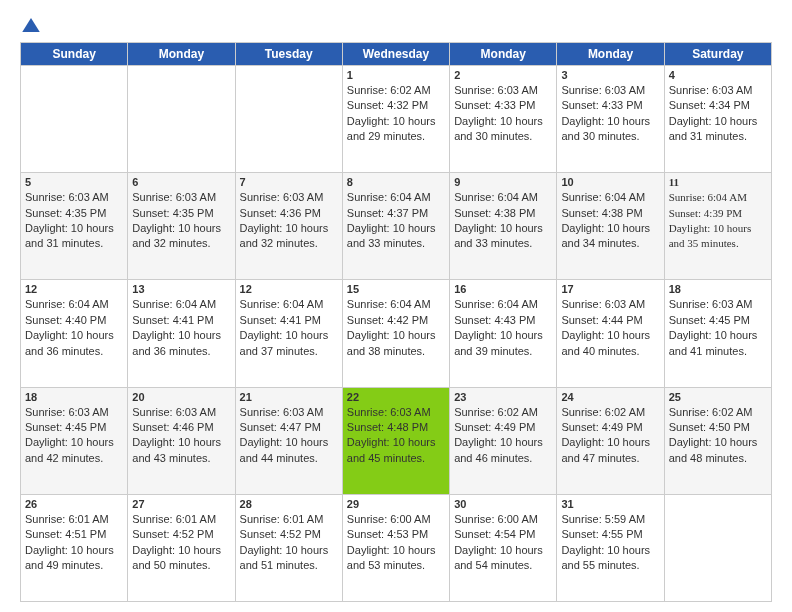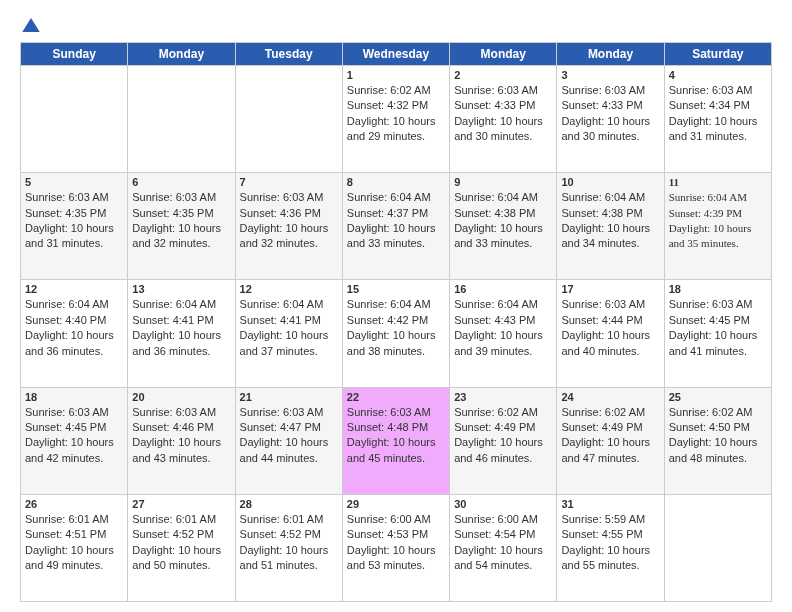--- a/index.html
+++ b/index.html
@@ -209,21 +209,21 @@
         <span class="day-info">Sunrise: 6:03 AM<br>Sunset: 4:45 PM<br>Daylight: 10 hours and 42 minutes.</span>
       </td>
           <td style="background: rgb(245, 245, 245); margin-left: 28px;">
         <span class="day-num">20</span>
         <span class="day-info">Sunrise: 6:03 AM<br>Sunset: 4:46 PM<br>Daylight: 10 hours and 43 minutes.</span>
       </td>
           <td style="background: rgb(245, 245, 245);">
         <span class="day-num">21</span>
         <span class="day-info">Sunrise: 6:03 AM<br>Sunset: 4:47 PM<br>Daylight: 10 hours and 44 minutes.</span>
       </td>
-          <td style="background: #f0abfc;">
+          <td style="background: #84cc16;">
         <span class="day-num">22</span>
         <span class="day-info">Sunrise: 6:03 AM<br>Sunset: 4:48 PM<br>Daylight: 10 hours and 45 minutes.</span>
       </td>
           <td style="background: rgb(245, 245, 245);">
         <span class="day-num">23</span>
         <span class="day-info">Sunrise: 6:02 AM<br>Sunset: 4:49 PM<br>Daylight: 10 hours and 46 minutes.</span>
       </td>
           <td style="background: rgb(245, 245, 245);">
         <span class="day-num">24</span>
         <span class="day-info">Sunrise: 6:02 AM<br>Sunset: 4:49 PM<br>Daylight: 10 hours and 47 minutes.</span>

